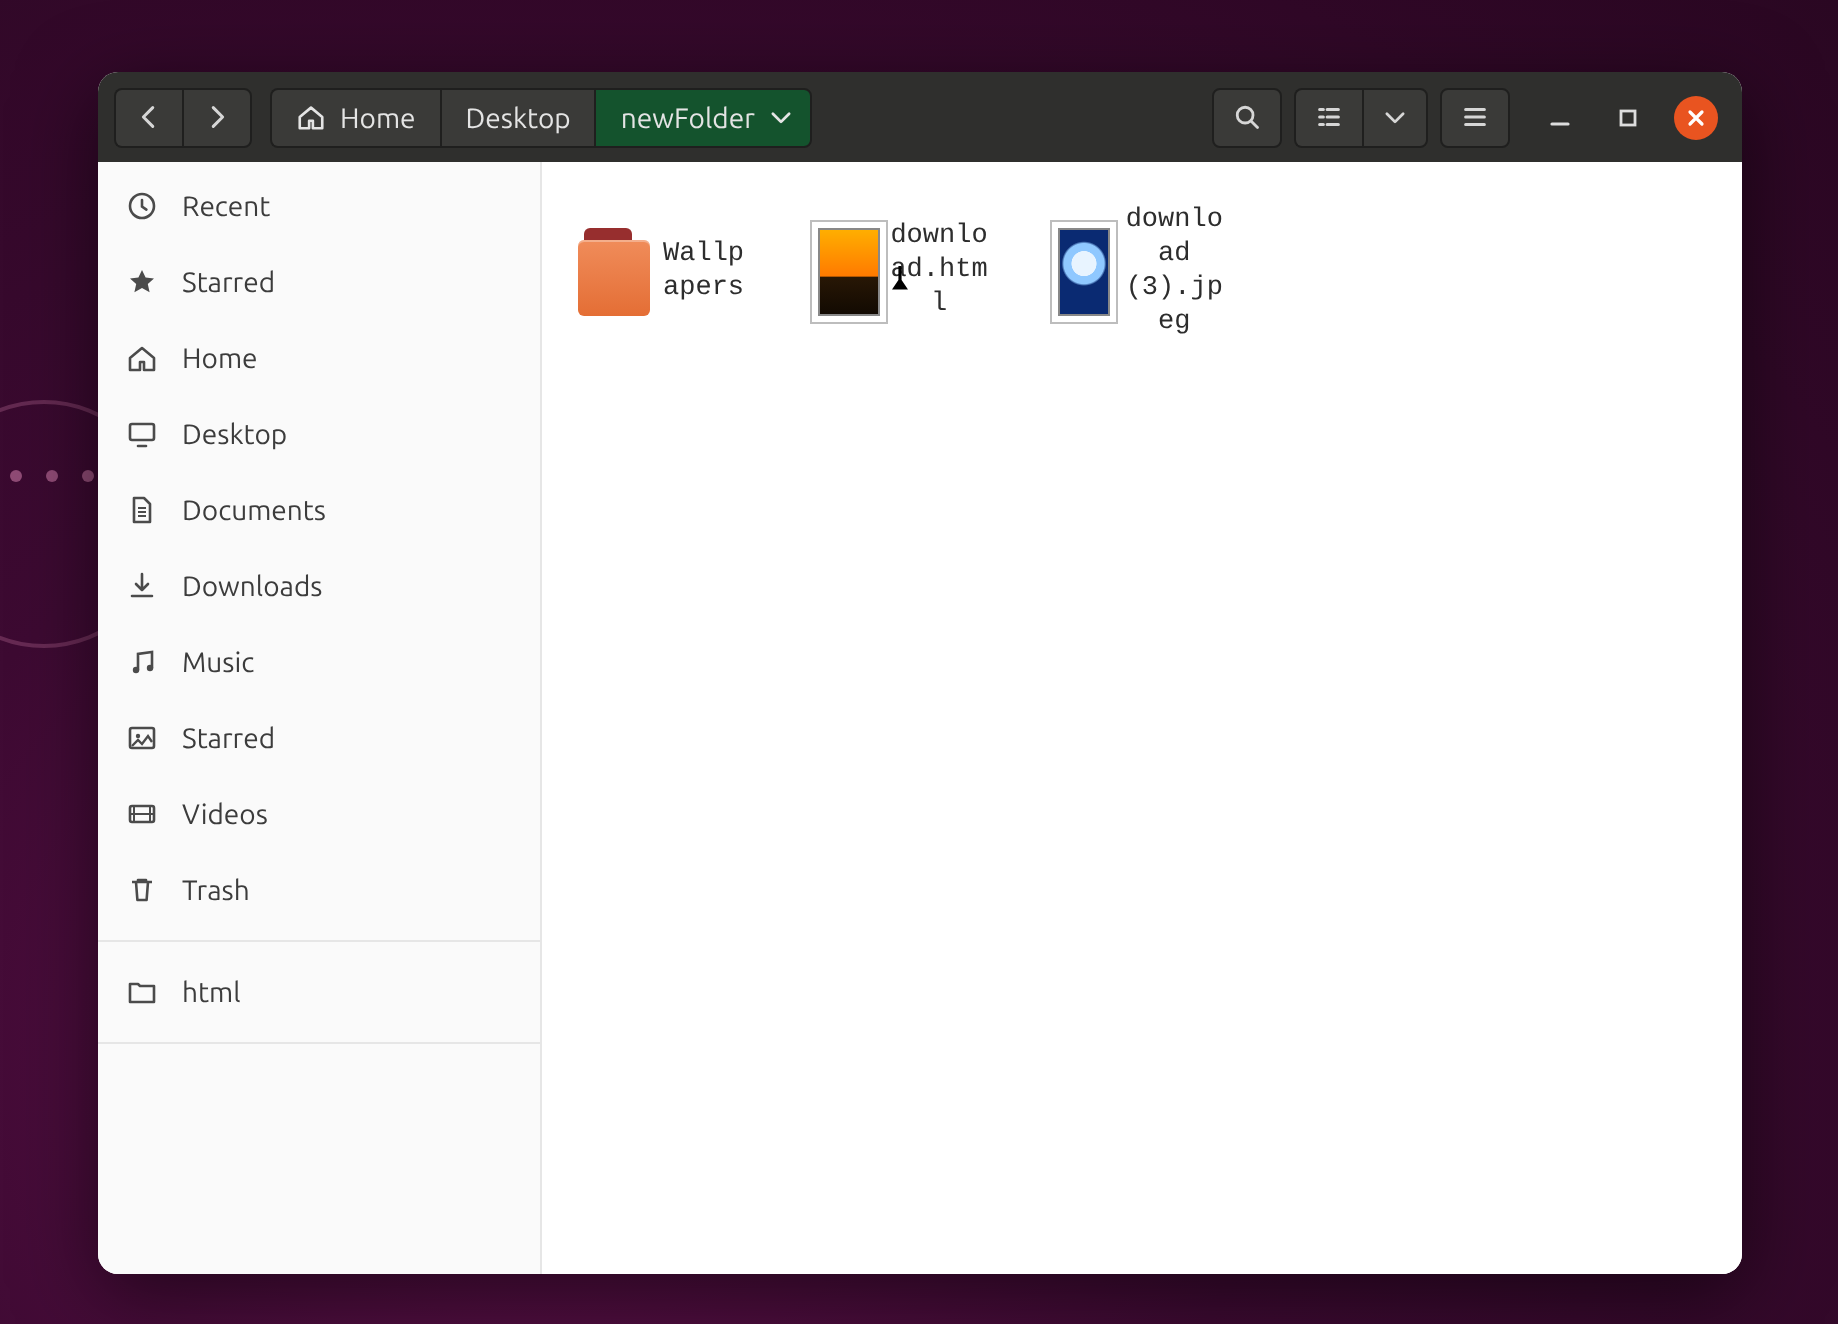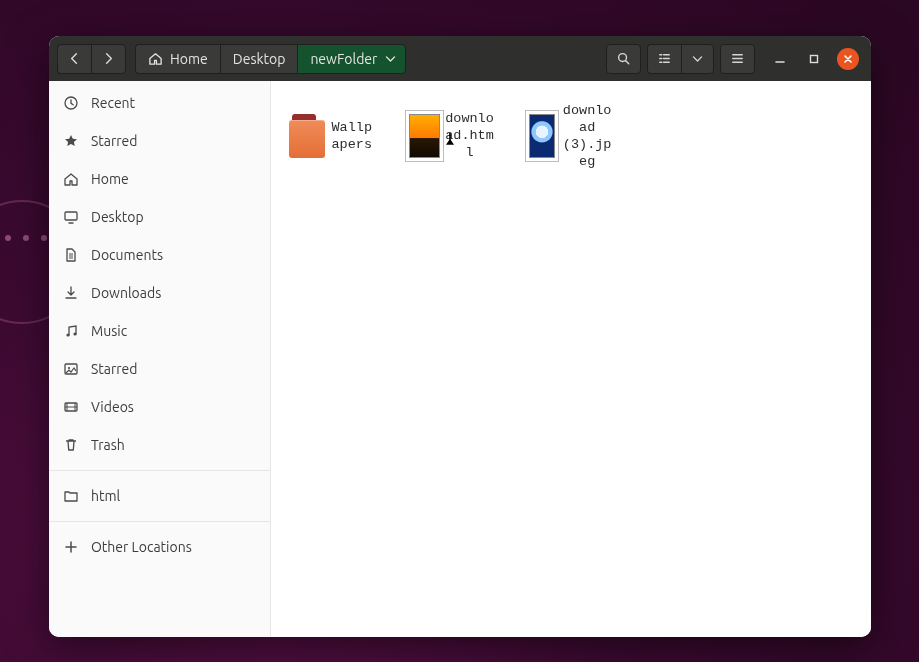--- a/index.html
+++ b/index.html
@@ -318,26 +318,20 @@
 
       <div class="side-item">
         <svg class="icon" viewBox="0 0 16 16">
             <path d="M2 4h4l1 1h7v8H2z" fill="none" stroke="currentColor" stroke-width="1.3" stroke-linejoin="round"></path>
           </svg>
         <span>html</span>
       </div>
 
       <div class="side-sep"></div>
 
-      <div class="side-item">
-        <svg class="icon" viewBox="0 0 16 16">
-            <path d="M8 3v10M3 8h10" stroke="currentColor" stroke-width="1.5" stroke-linecap="round"></path>
-          </svg>
-        <span>Other Locations</span>
-      </div>
     </div>
 
     <div class="content">
       <div class="file">
         <div class="folder-icon"></div>
         <div class="label">Wallpapers</div>
       </div>
       <div class="file">
         <div class="thumb sunset"></div>
         <div class="label">download.html</div>

